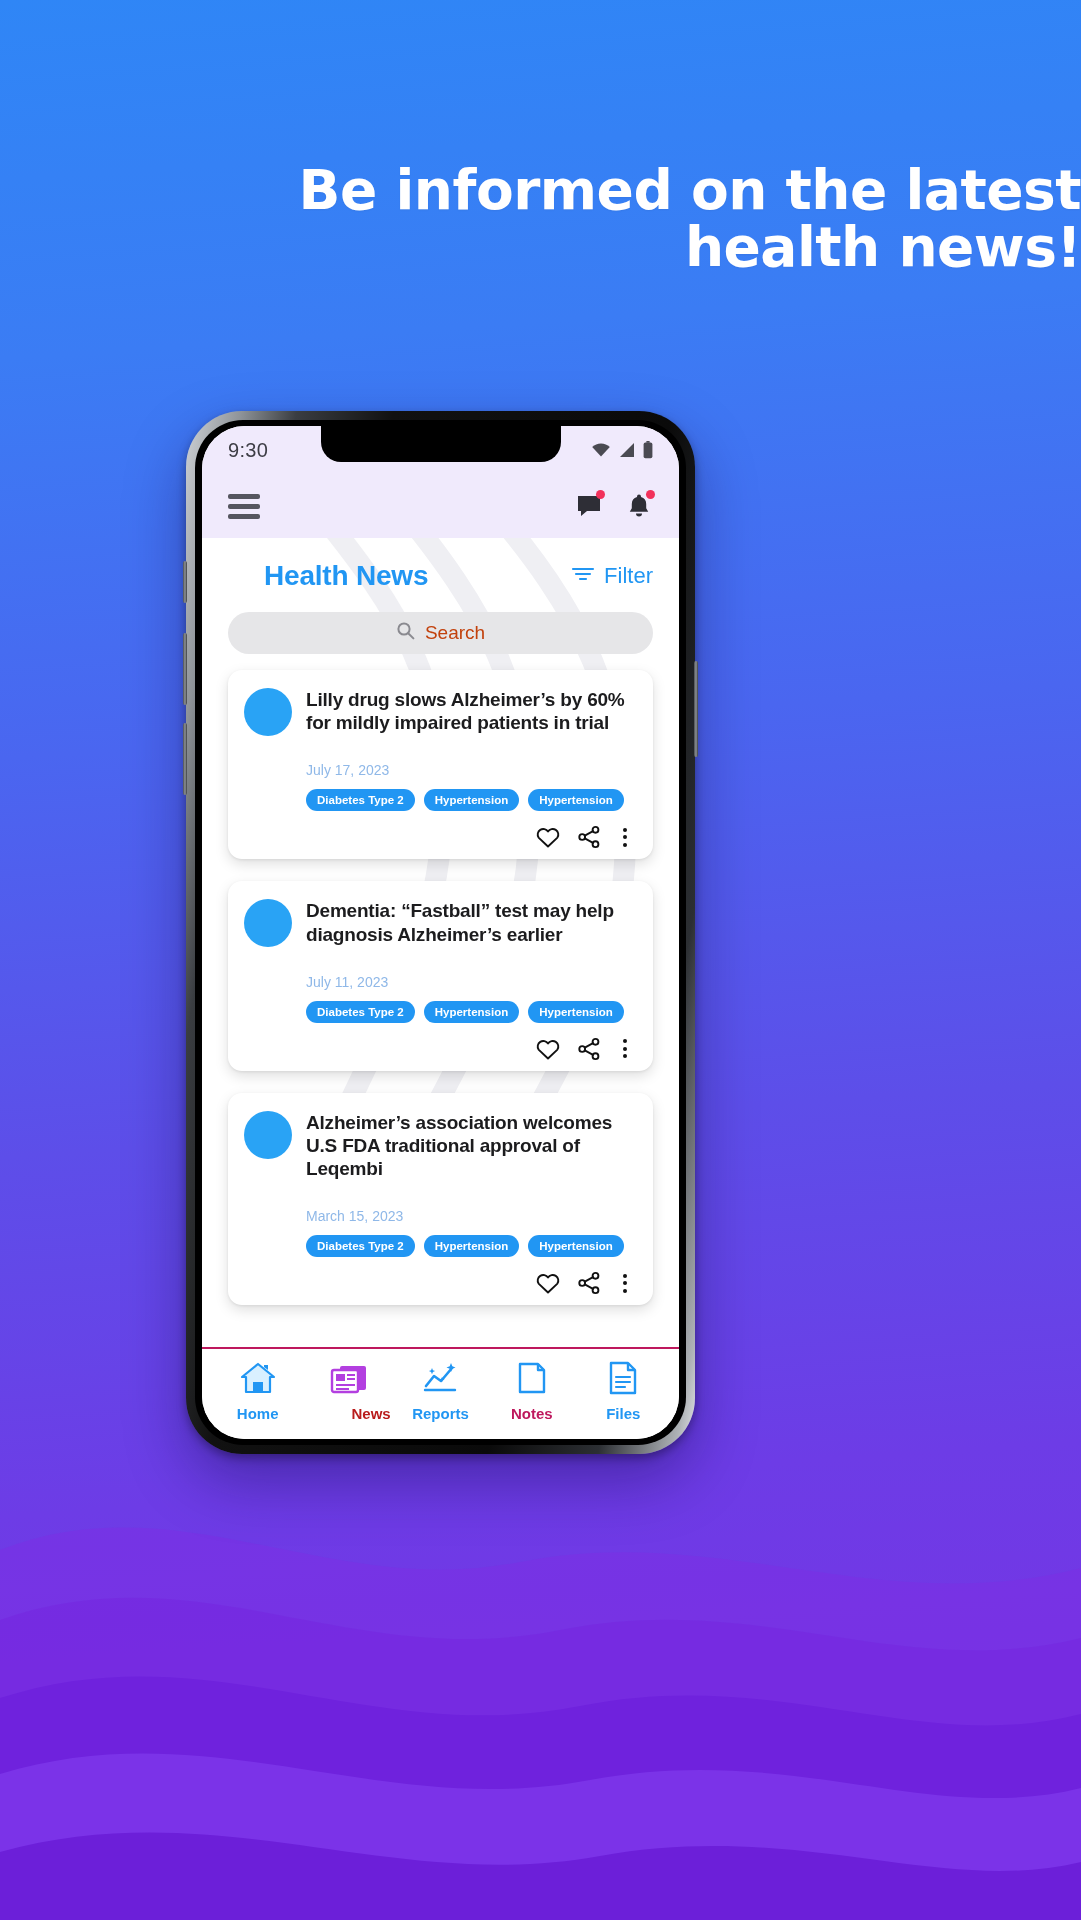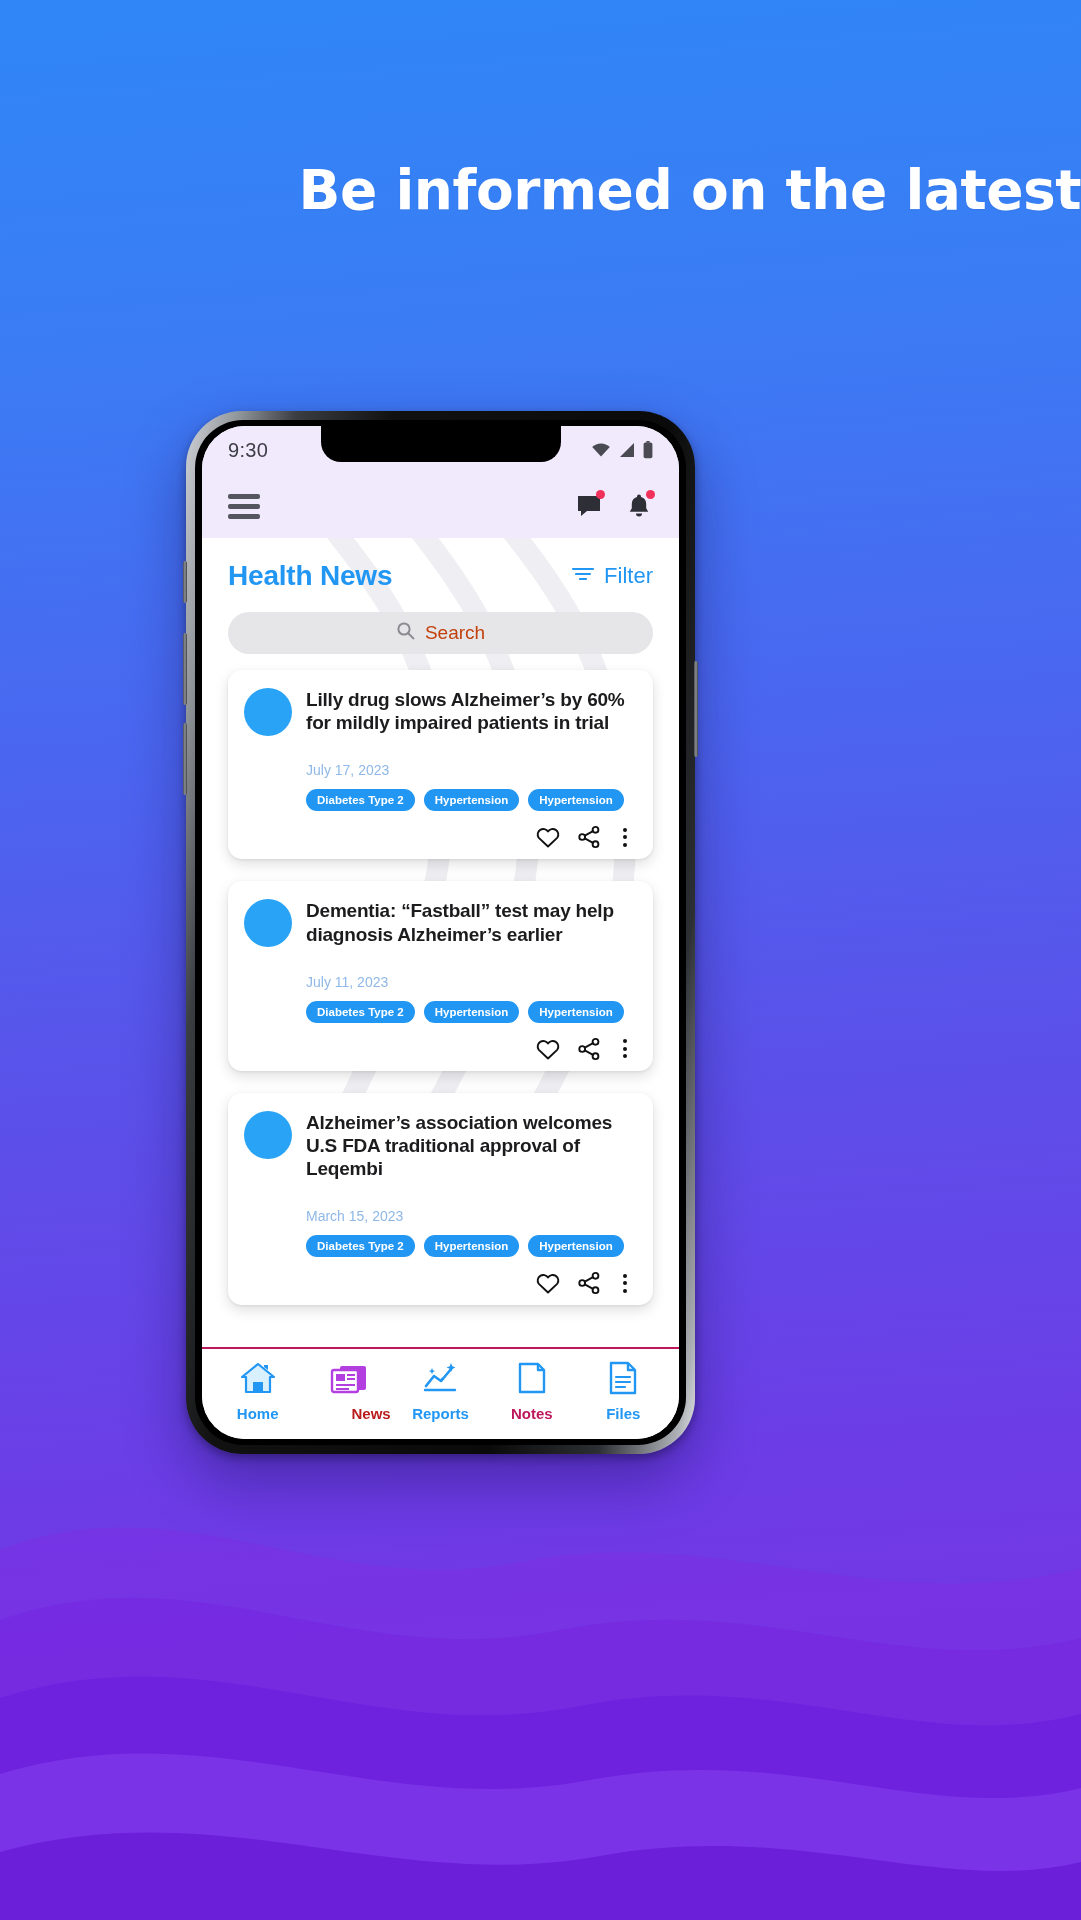--- a/index.html
+++ b/index.html
@@ -83,20 +83,21 @@
 
   
   .content {
     flex:1 1 auto; position:relative; background:#ffffff; overflow:hidden;
   }
   .swoosh { position:absolute; inset:0; pointer-events:none; }
 
   .title-row {
     position:relative; display:flex; align-items:center; justify-content:space-between;
     padding: 22px 26px 6px 26px;
+    margin-left: 36px;
   }
   .page-title { font-size:28px; font-weight:700; color:#2196f3; letter-spacing:-0.2px; }
   .filter { display:flex; align-items:center; gap:9px; color:#2196f3; font-size:22px; }
 
   .searchbar {
     position:relative; margin: 14px 26px 0 26px; height:42px;
     background:#e6e6e8; border-radius:21px;
     display:flex; align-items:center; justify-content:center; gap:10px;
   }
   .searchbar span { color:#c2410c; font-size:19px; }
@@ -145,20 +146,21 @@
     <path d="M0,250 C180,180 330,300 520,262 C720,222 880,320 1081,268 L1081,620 L0,620 Z" fill="#7b2fe4" opacity="0.55"></path>
     <path d="M0,320 C200,250 350,372 560,330 C760,290 900,382 1081,338 L1081,620 L0,620 Z" fill="#7529e0" opacity="0.75"></path>
     <path d="M0,398 C210,330 370,448 580,406 C780,366 920,456 1081,414 L1081,620 L0,620 Z" fill="#6f22dd"></path>
     <path d="M0,474 C210,410 380,520 590,480 C790,442 930,526 1081,488 L1081,620 L0,620 Z" fill="#7b33e8"></path>
     <path d="M0,552 C220,492 390,594 600,556 C800,520 940,596 1081,562 L1081,620 L0,620 Z" fill="#6c1fd9"></path>
   </svg>
 </div>
 
 <h1 class="headline">
   <span>Be informed on the latest</span>
+  <span class="l2">health news!</span>
 </h1>
 
 <div class="phone">
   <div class="btn-side btn-l1"></div>
   <div class="btn-side btn-l2"></div>
   <div class="btn-side btn-l3"></div>
   <div class="btn-side btn-r1"></div>
 
   <div class="phone-inner">
     <div class="screen">

